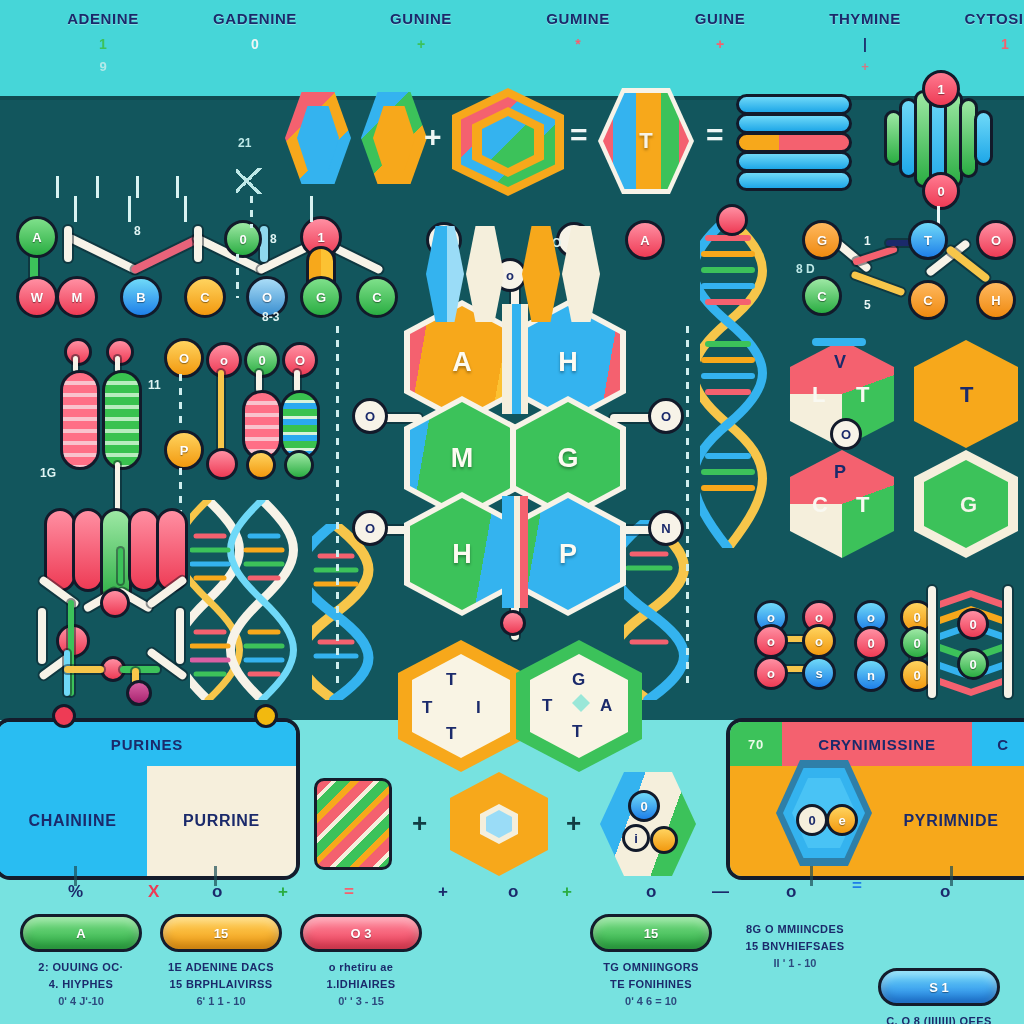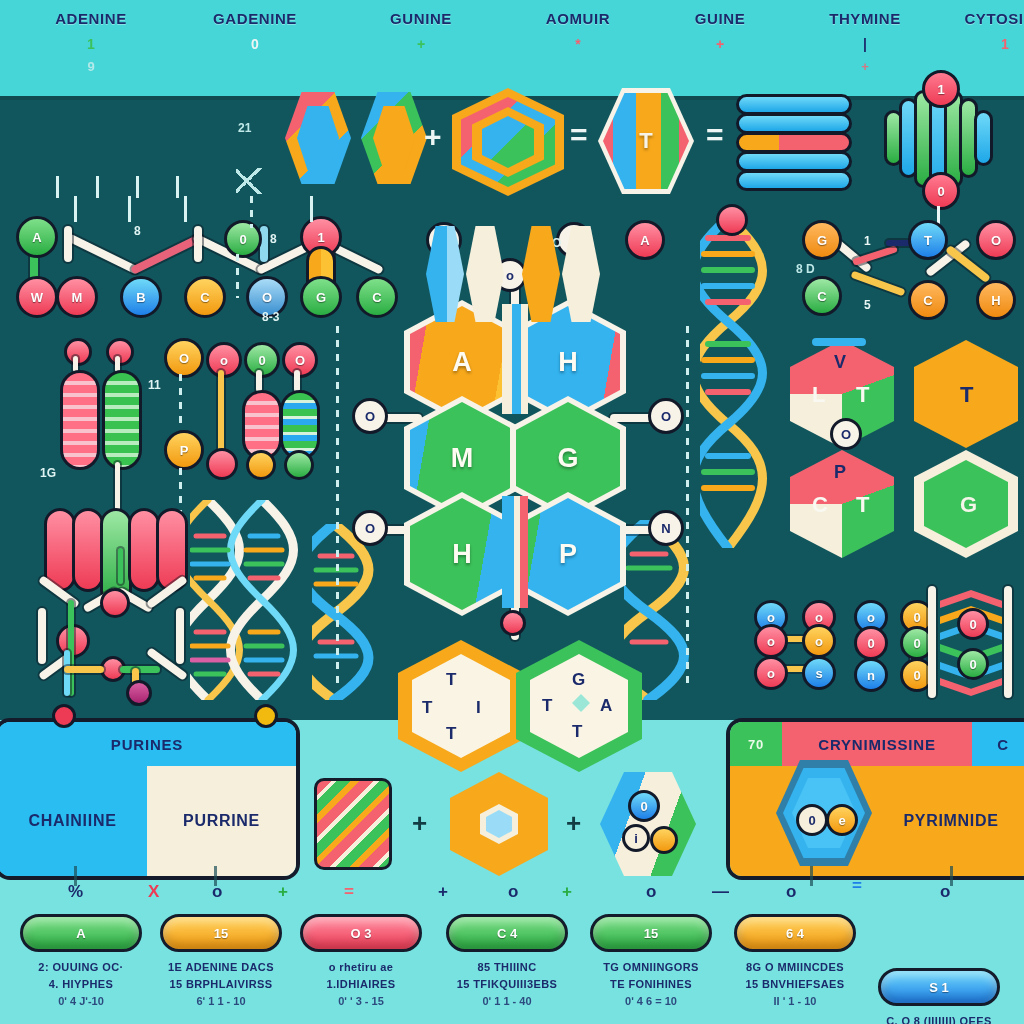--- a/index.html
+++ b/index.html
@@ -98,37 +98,37 @@
 </head>
 <body>
 
 <div id="stage">
 
   <div class="band band-top"></div>
   <div class="band band-body"></div>
   <div class="band band-bottom"></div>
 
   <div class="hdr">
-    <div class="hdr-col" style="left:16px">
+    <div class="hdr-col" style="left:28px">
       <div class="hdr-title">ADENINE</div>
       <div class="hdr-sym1" style="color:#3cc25a">1</div>
       <div class="hdr-sym2" style="color:#cfeeee">9</div>
     </div>
     <div class="hdr-col" style="left:180px">
       <div class="hdr-title">GADENINE</div>
       <div class="hdr-sym1" style="color:#eef6f5">0</div>
       <div class="hdr-sym2" style="color:#cfeeee"></div>
     </div>
     <div class="hdr-col" style="left:346px">
       <div class="hdr-title">GUNINE</div>
       <div class="hdr-sym1" style="color:#3cc25a">+</div>
       <div class="hdr-sym2" style="color:#cfeeee"></div>
     </div>
     <div class="hdr-col" style="left:503px">
-      <div class="hdr-title">AOMUIR</div>
+      <div class="hdr-title">GUMINE</div>
       <div class="hdr-sym1" style="color:#f4616f">*</div>
       <div class="hdr-sym2" style="color:#cfeeee"></div>
     </div>
     <div class="hdr-col" style="left:645px">
       <div class="hdr-title">GUINE</div>
       <div class="hdr-sym1" style="color:#f4616f">+</div>
       <div class="hdr-sym2" style="color:#cfeeee"></div>
     </div>
     <div class="hdr-col" style="left:790px">
       <div class="hdr-title">THYMINE</div>
@@ -139,21 +139,21 @@
       <div class="hdr-title">CYTOSINE</div>
       <div class="hdr-sym1" style="color:#f4616f">1</div>
       <div class="hdr-sym2" style="color:#cfeeee"></div>
     </div>
   </div>
 
   <div class="tick" style="left:56px;top:176px;height:22px;"></div>
   <div class="tick" style="left:96px;top:176px;height:22px;"></div>
   <div class="tick" style="left:136px;top:176px;height:22px;"></div>
   <div class="tick" style="left:176px;top:176px;height:22px;"></div>
-  <div class="lbl" style="left:238px;top:121px;font-size:12px;color:#bfe9e8;">21</div>
+  <div class="lbl" style="left:238px;top:136px;font-size:12px;color:#bfe9e8;">21</div>
   <div style="position:absolute;left:236px;top:168px;width:26px;height:26px;background:
        linear-gradient(135deg,transparent 42%,#bfe9e8 42% 50%,transparent 50%),
        linear-gradient(45deg,transparent 42%,#bfe9e8 42% 50%,transparent 50%);"></div>
 
   <div style="position:absolute;left:285px;top:92px;width:145px;height:92px;">
     <div class="hexv" style="left:0;top:0;width:66px;height:92px;background:linear-gradient(135deg,#f4616f 0 32%,#f7a81b 32% 64%,#34b3ef 64% 100%);"></div>
     <div class="hexv" style="left:12px;top:14px;width:42px;height:64px;background:#34b3ef;"></div>
     <div class="hexv" style="left:76px;top:0;width:66px;height:92px;background:linear-gradient(135deg,#34b3ef 0 30%,#3cc25a 30% 60%,#f7a81b 60% 100%);"></div>
     <div class="hexv" style="left:88px;top:14px;width:42px;height:64px;background:#f7a81b;"></div>
   </div>
@@ -620,34 +620,27 @@
     <div class="lg-l">1E  ADENINE DACS</div>
     <div class="lg-l2">15 BRPHLAIVIRSS</div>
     <div class="lg-l3">6ʹ 1 1 - 10</div>
   </div>
   <div class="lg" style="left:288px;top:914px;">
     <div class="lg-pill" style="background:linear-gradient(180deg,#ff8fa2,#ee3b55);">O 3</div>
     <div class="lg-l">o rhetiru ae</div>
     <div class="lg-l2">1.IDHIAIRES</div>
     <div class="lg-l3">0ʹ ʹ 3 - 15</div>
   </div>
-  <div class="lg" style="left:434px;top:914px;">
-    <div class="lg-pill" style="background:linear-gradient(180deg,#7ee08a,#2aad42);">C 4</div>
-    <div class="lg-l">85 THIIINC</div>
-    <div class="lg-l2">15 TFIKQUIII3EBS</div>
-    <div class="lg-l3">0ʹ 1 1 - 40</div>
-  </div>
   <div class="lg" style="left:578px;top:914px;">
     <div class="lg-pill" style="background:linear-gradient(180deg,#7ee08a,#2aad42);">15</div>
     <div class="lg-l">TG OMNIINGORS</div>
     <div class="lg-l2">TE FONIHINES</div>
     <div class="lg-l3">0ʹ 4 6 = 10</div>
   </div>
   <div class="lg" style="left:722px;top:914px;">
-    <div class="lg-pill" style="background:linear-gradient(180deg,#ffd35e,#f2990f);">6 4</div>
     <div class="lg-l">8G O MMIINCDES</div>
     <div class="lg-l2">15 BNVHIEFSAES</div>
     <div class="lg-l3">II ʹ 1 - 10</div>
   </div>
   <div class="lg" style="left:866px;top:968px;">
     <div class="lg-pill" style="background:linear-gradient(180deg,#6fd9f8,#1e7fe8);">S 1</div>
     <div class="lg-l">C. O 8 (IIIIIII) OEES</div>
     <div class="lg-l2">7DMHIWEES</div>
     <div class="lg-l3">6ʹ 11 - 15</div>
   </div>

